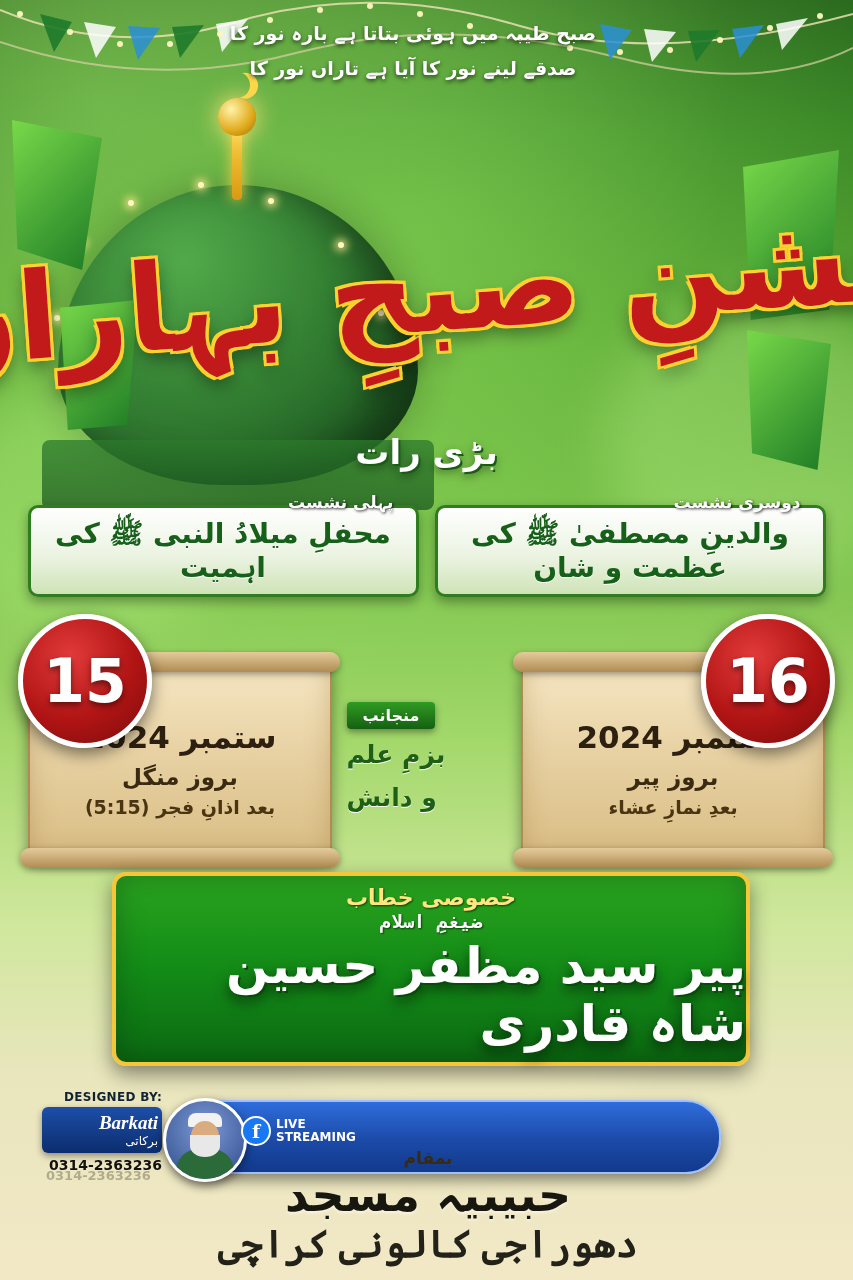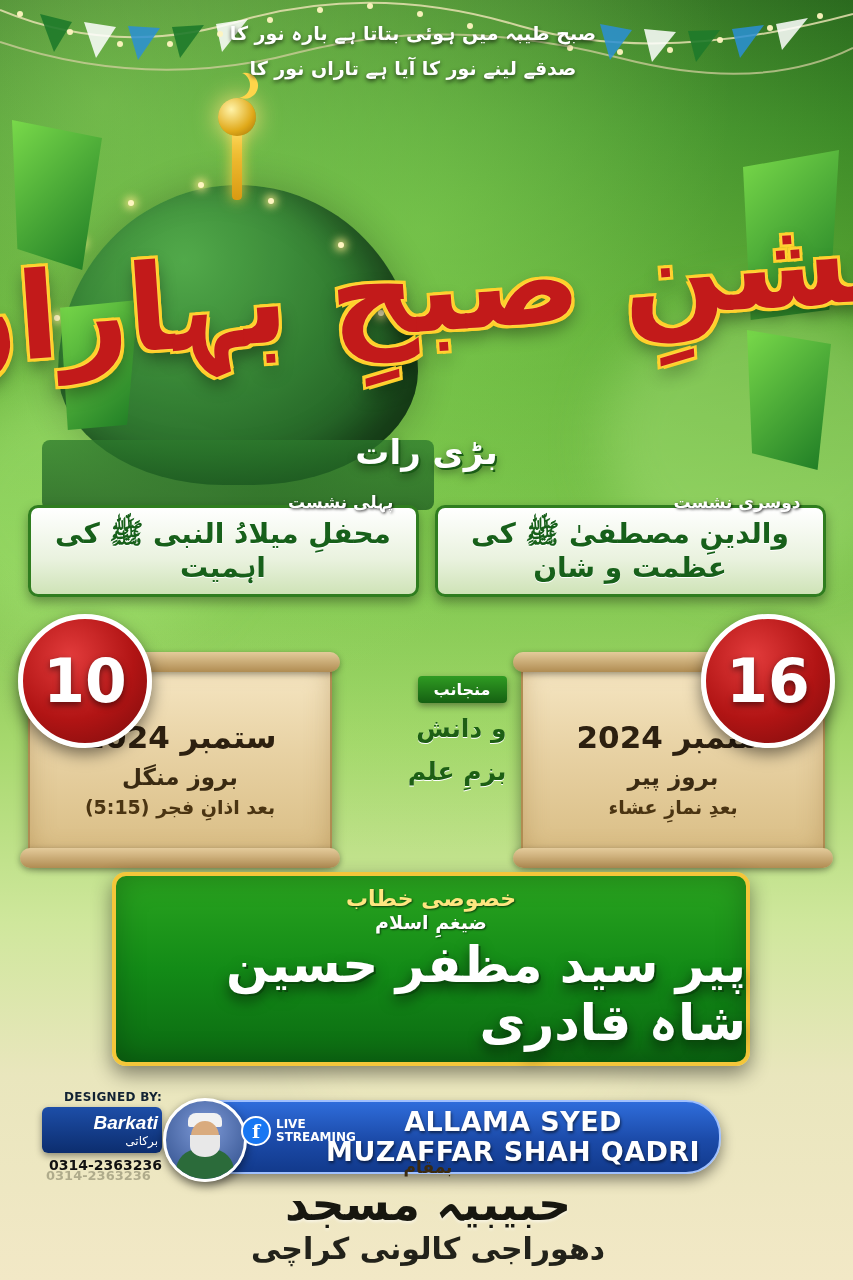--- a/index.html
+++ b/index.html
@@ -145,22 +145,22 @@
     border:5px solid #ffffff;
     box-shadow:0 6px 16px rgba(0,0,0,.5);
     display:flex;align-items:center;justify-content:center;
     color:#ffffff;font-size:60px;font-weight:bold;
     text-shadow:0 3px 6px rgba(0,0,0,.5);
   }
   .daybadge.right{right:18px;}
   .daybadge.left{left:18px;}
 
   .midtag{
-    position:absolute;left:50%;top:56px;transform:translateX(-50%);
-    width:160px;text-align:right;direction:rtl;
+    position:absolute;left:50%;top:82px;transform:translateX(-50%);
+    width:160px;text-align:left;direction:rtl;
   }
   .midtag .ribbon{
     display:inline-block;background:linear-gradient(180deg,#2f9b22,#156012);
     color:#fff;font-size:16px;font-weight:bold;padding:4px 16px;border-radius:4px;
     box-shadow:0 3px 7px rgba(0,0,0,.4);
   }
   .midtag .mid-main{
     margin-top:10px;font-size:25px;font-weight:bold;color:#1d5f14;
     line-height:1.3;text-shadow:0 1px 0 #ffffff;
   }
@@ -168,38 +168,38 @@
   
   .speaker-panel{
     position:absolute;top:872px;left:112px;width:630px;height:186px;
     background:linear-gradient(180deg,#2aa41f 0%,#138b17 50%,#0c6a12 100%);
     border:4px solid #f4c63a;border-radius:14px;
     box-shadow:0 8px 20px rgba(0,0,0,.45), inset 0 0 30px rgba(0,0,0,.25);
     display:flex;flex-direction:column;align-items:center;justify-content:center;
     direction:rtl;
   }
   .sp-top{font-size:22px;font-weight:bold;color:#ffe680;text-shadow:1px 1px 2px rgba(0,0,0,.6);}
-  .sp-mid{font-size:19px;font-weight:bold;color:#ffffff;text-shadow:1px 1px 2px rgba(0,0,0,.6);}
+  .sp-mid{font-size:19px;font-weight:bold;color:#ffffff;text-shadow:1px 1px 2px rgba(0,0,0,.6);font-family:Liberation Mono, monospace;}
   .sp-name{
     font-size:50px;font-weight:bold;color:#ffffff;margin-top:4px;line-height:1.15;
     text-shadow:2px 2px 0 #0a4b0c, 0 6px 14px rgba(0,0,0,.6);
   }
 
   
   .designer{
     position:absolute;left:42px;top:1090px;width:120px;text-align:right;
     direction:ltr;
   }
   .designer .dlabel{font-size:12px;font-weight:bold;color:#123;letter-spacing:.3px;}
   .designer .dbox{
     margin-top:3px;background:linear-gradient(180deg,#1d4ea8,#0c2d6e);
     border-radius:6px;padding:5px 4px;color:#fff;
     box-shadow:0 3px 7px rgba(0,0,0,.4);
   }
-  .designer .dname{font-family:Liberation Sans, sans-serif;font-size:19px;font-style:italic;font-weight:bold;}
+  .designer .dname{font-family:Liberation Serif, serif;font-size:19px;font-style:italic;font-weight:bold;}
   .designer .durdu{font-size:12px;}
   .designer .dphone{margin-top:4px;font-size:14px;font-weight:bold;color:#111;}
 
   
   .livebar{
     position:absolute;left:175px;top:1100px;width:470px;height:70px;
     background:linear-gradient(180deg,#2f6ddb 0%,#1b4aa8 55%,#123a8c 100%);
     border-radius:35px;border:2px solid #9fc0ff;
     box-shadow:0 6px 14px rgba(0,0,0,.45);
     display:flex;align-items:center;direction:ltr;padding-left:72px;
@@ -234,21 +234,21 @@
 
   
   .venue{
     position:absolute;left:0;bottom:14px;width:816px;text-align:center;direction:rtl;padding-left:20px;
   }
   .venue-top{font-size:17px;font-weight:bold;color:#3a2a10;}
   .venue-main{
     font-size:46px;font-weight:bold;color:#17170f;line-height:1.18;
     text-shadow:0 2px 3px rgba(255,255,255,.5);
   }
-  .venue-sub{font-size:30px;font-weight:bold;color:#22221a;}
+  .venue-sub{font-size:38px;font-weight:bold;color:#22221a;font-family:Liberation Serif, serif;}
   .ghost-phone{
     position:absolute;left:46px;top:1168px;font-size:13px;font-weight:bold;
     color:rgba(60,60,40,.35);direction:ltr;
   }
 </style>
 </head>
 <body>
 
 <div id="poster">
 
@@ -348,26 +348,26 @@
 
     <div class="scroll left">
       <div class="scroll-roll top"></div>
       <div class="scroll-roll bot"></div>
       <div class="scroll-inner">
         <div class="scroll-date">ستمبر 2024</div>
         <div class="scroll-day">بروز منگل</div>
         <div class="scroll-time">بعد اذانِ فجر (5:15)</div>
       </div>
     </div>
-    <div class="daybadge left">10</div>
+    <div class="daybadge left">15</div>
 
     <div class="midtag">
       <div class="ribbon">منجانب</div>
+      <div class="mid-main">بزمِ علم</div>
       <div class="mid-main">و دانش</div>
-      <div class="mid-main">بزمِ علم</div>
     </div>
   </div>
 
   <div class="speaker-panel">
     <div class="sp-top">خصوصی خطاب</div>
     <div class="sp-mid">ضیغمِ اسلام</div>
     <div class="sp-name">پیر سید مظفر حسین شاہ قادری</div>
   </div>
 
   <div class="designer">
@@ -387,24 +387,20 @@
       <div class="av-face"></div>
       <div class="av-beard"></div>
     </div>
     <div class="fb-live">
       <div class="fb-circle">f</div>
       <div class="fb-text">
         <div>LIVE</div>
         <div>STREAMING</div>
       </div>
     </div>
-    <div class="live-name">
-      <div>ALLAMA SYED</div>
-      <div>MUZAFFAR SHAH QADRI</div>
-    </div>
   </div>
 
   <div class="venue">
     <div class="venue-top">بمقام</div>
     <div class="venue-main">حبیبیہ مسجد</div>
     <div class="venue-sub">دھوراجی کالونی کراچی</div>
   </div>
 
 </div>
 

